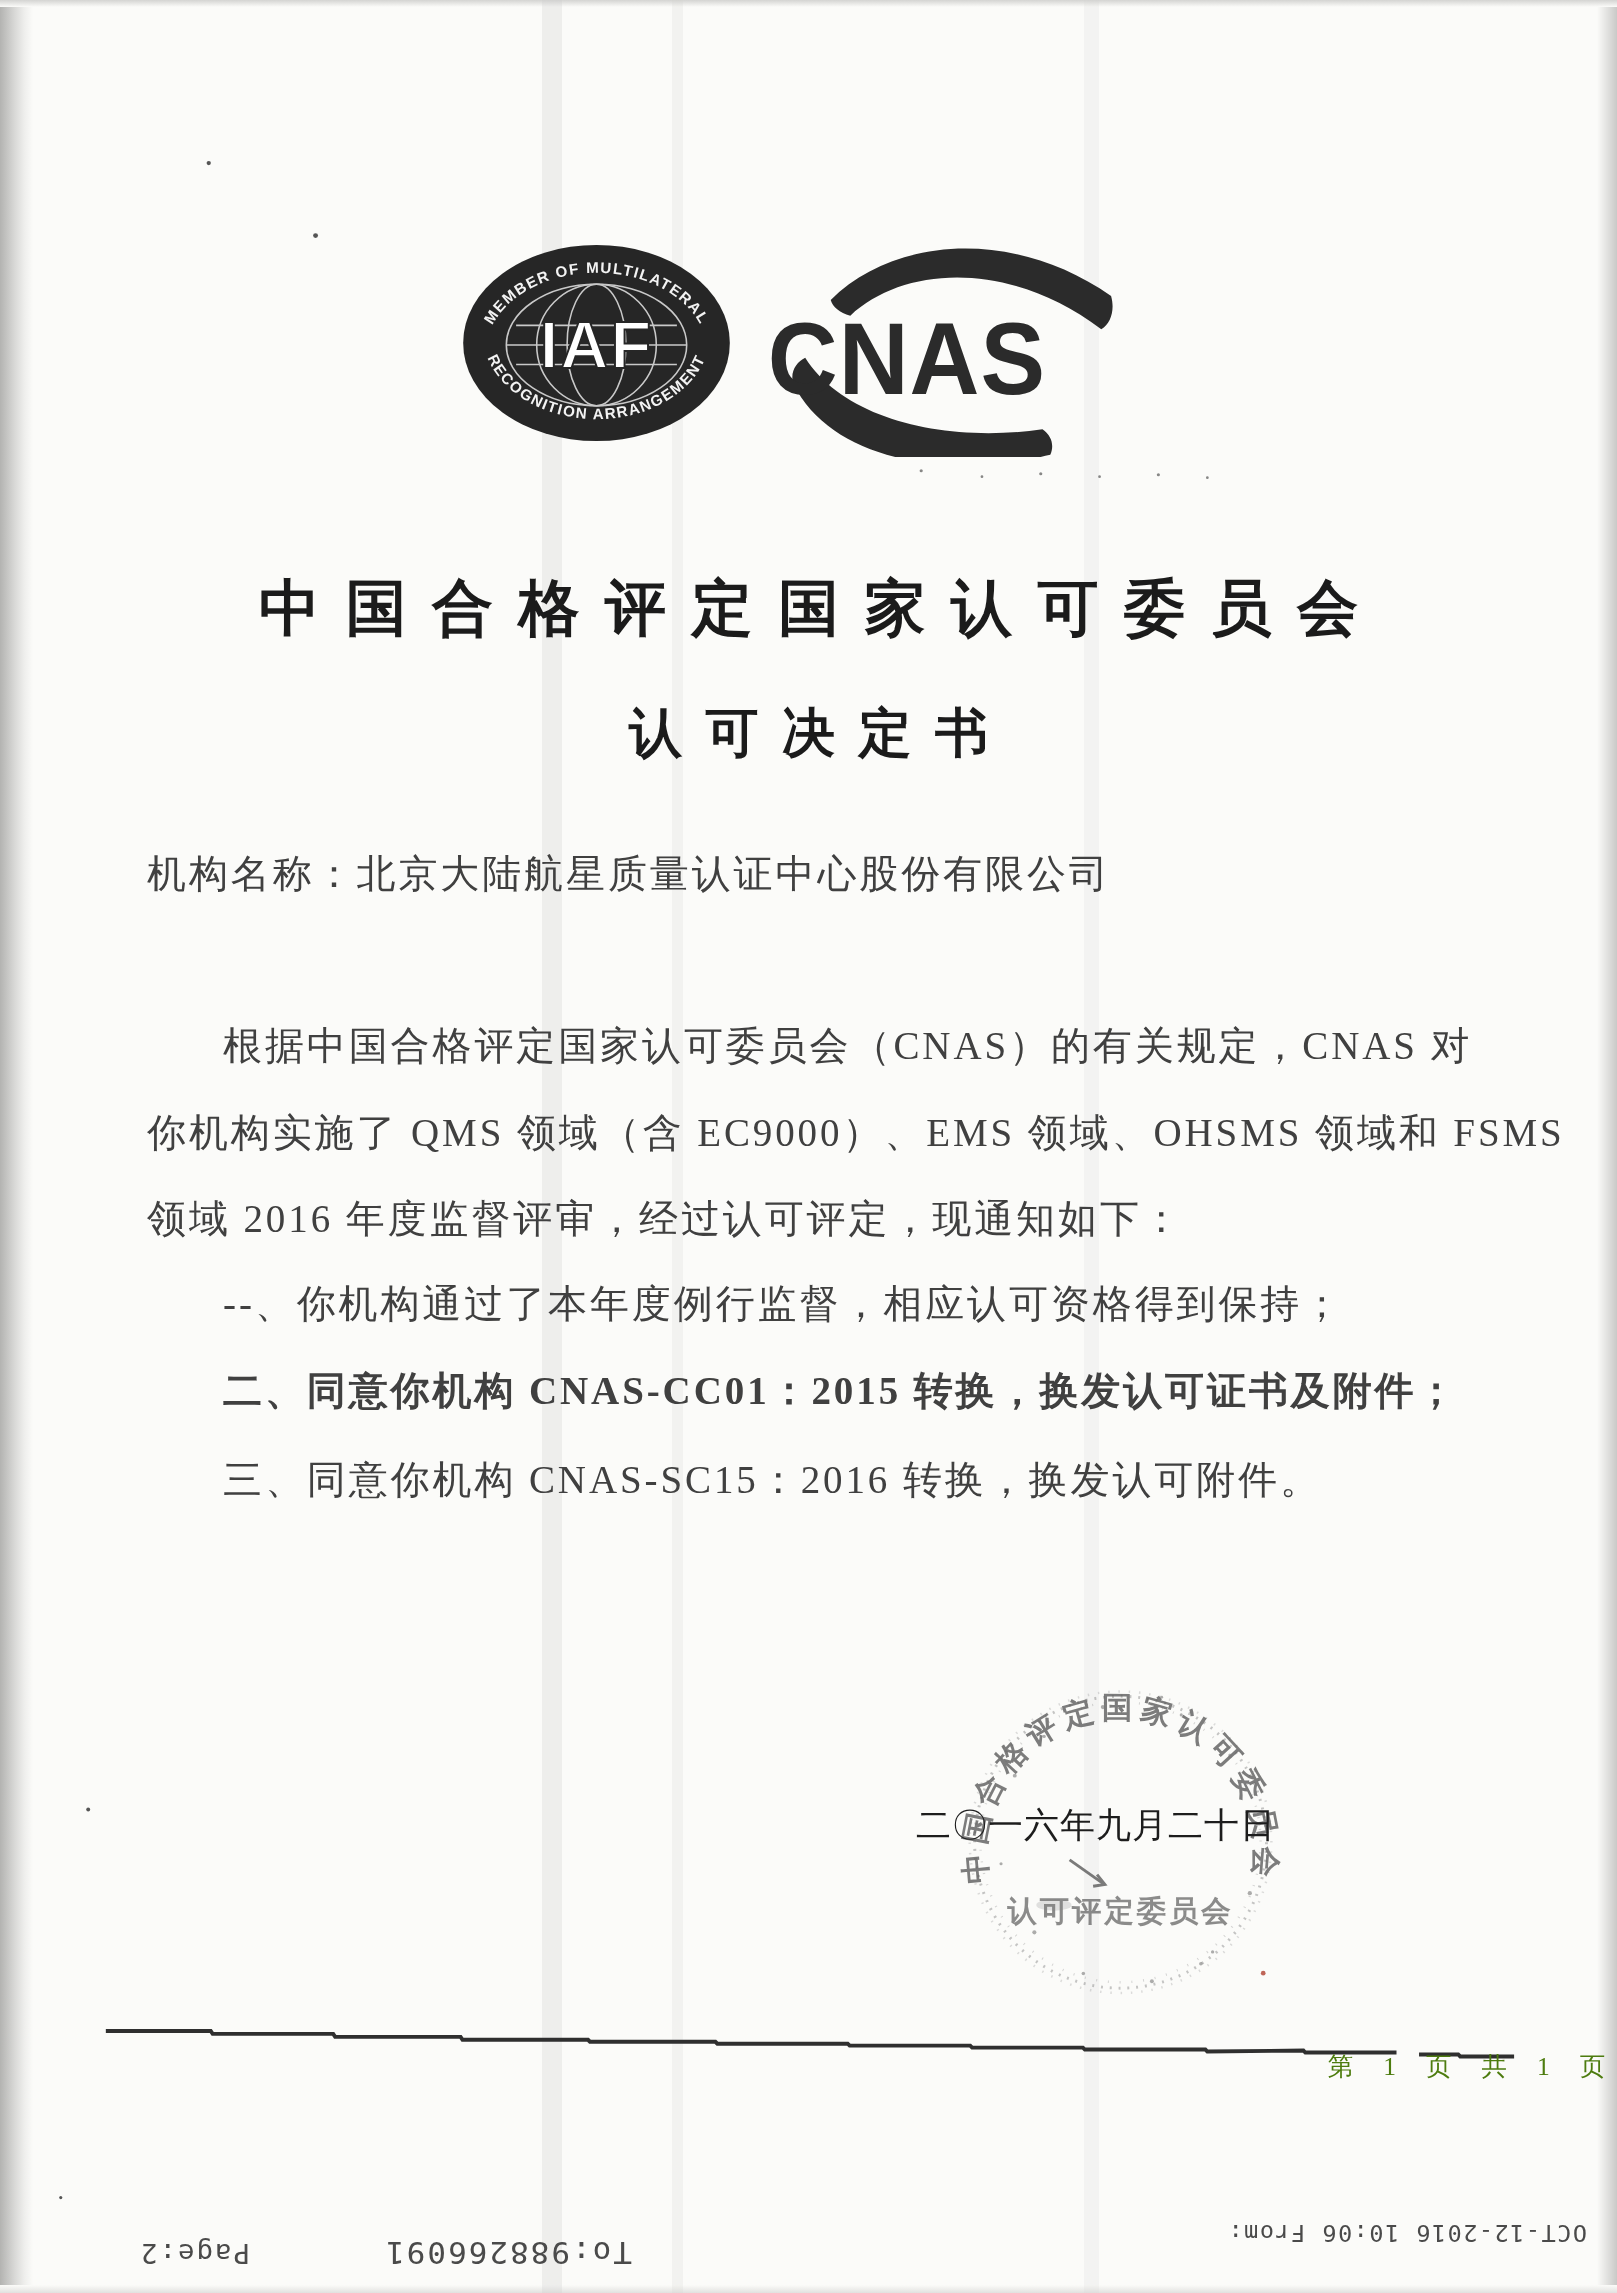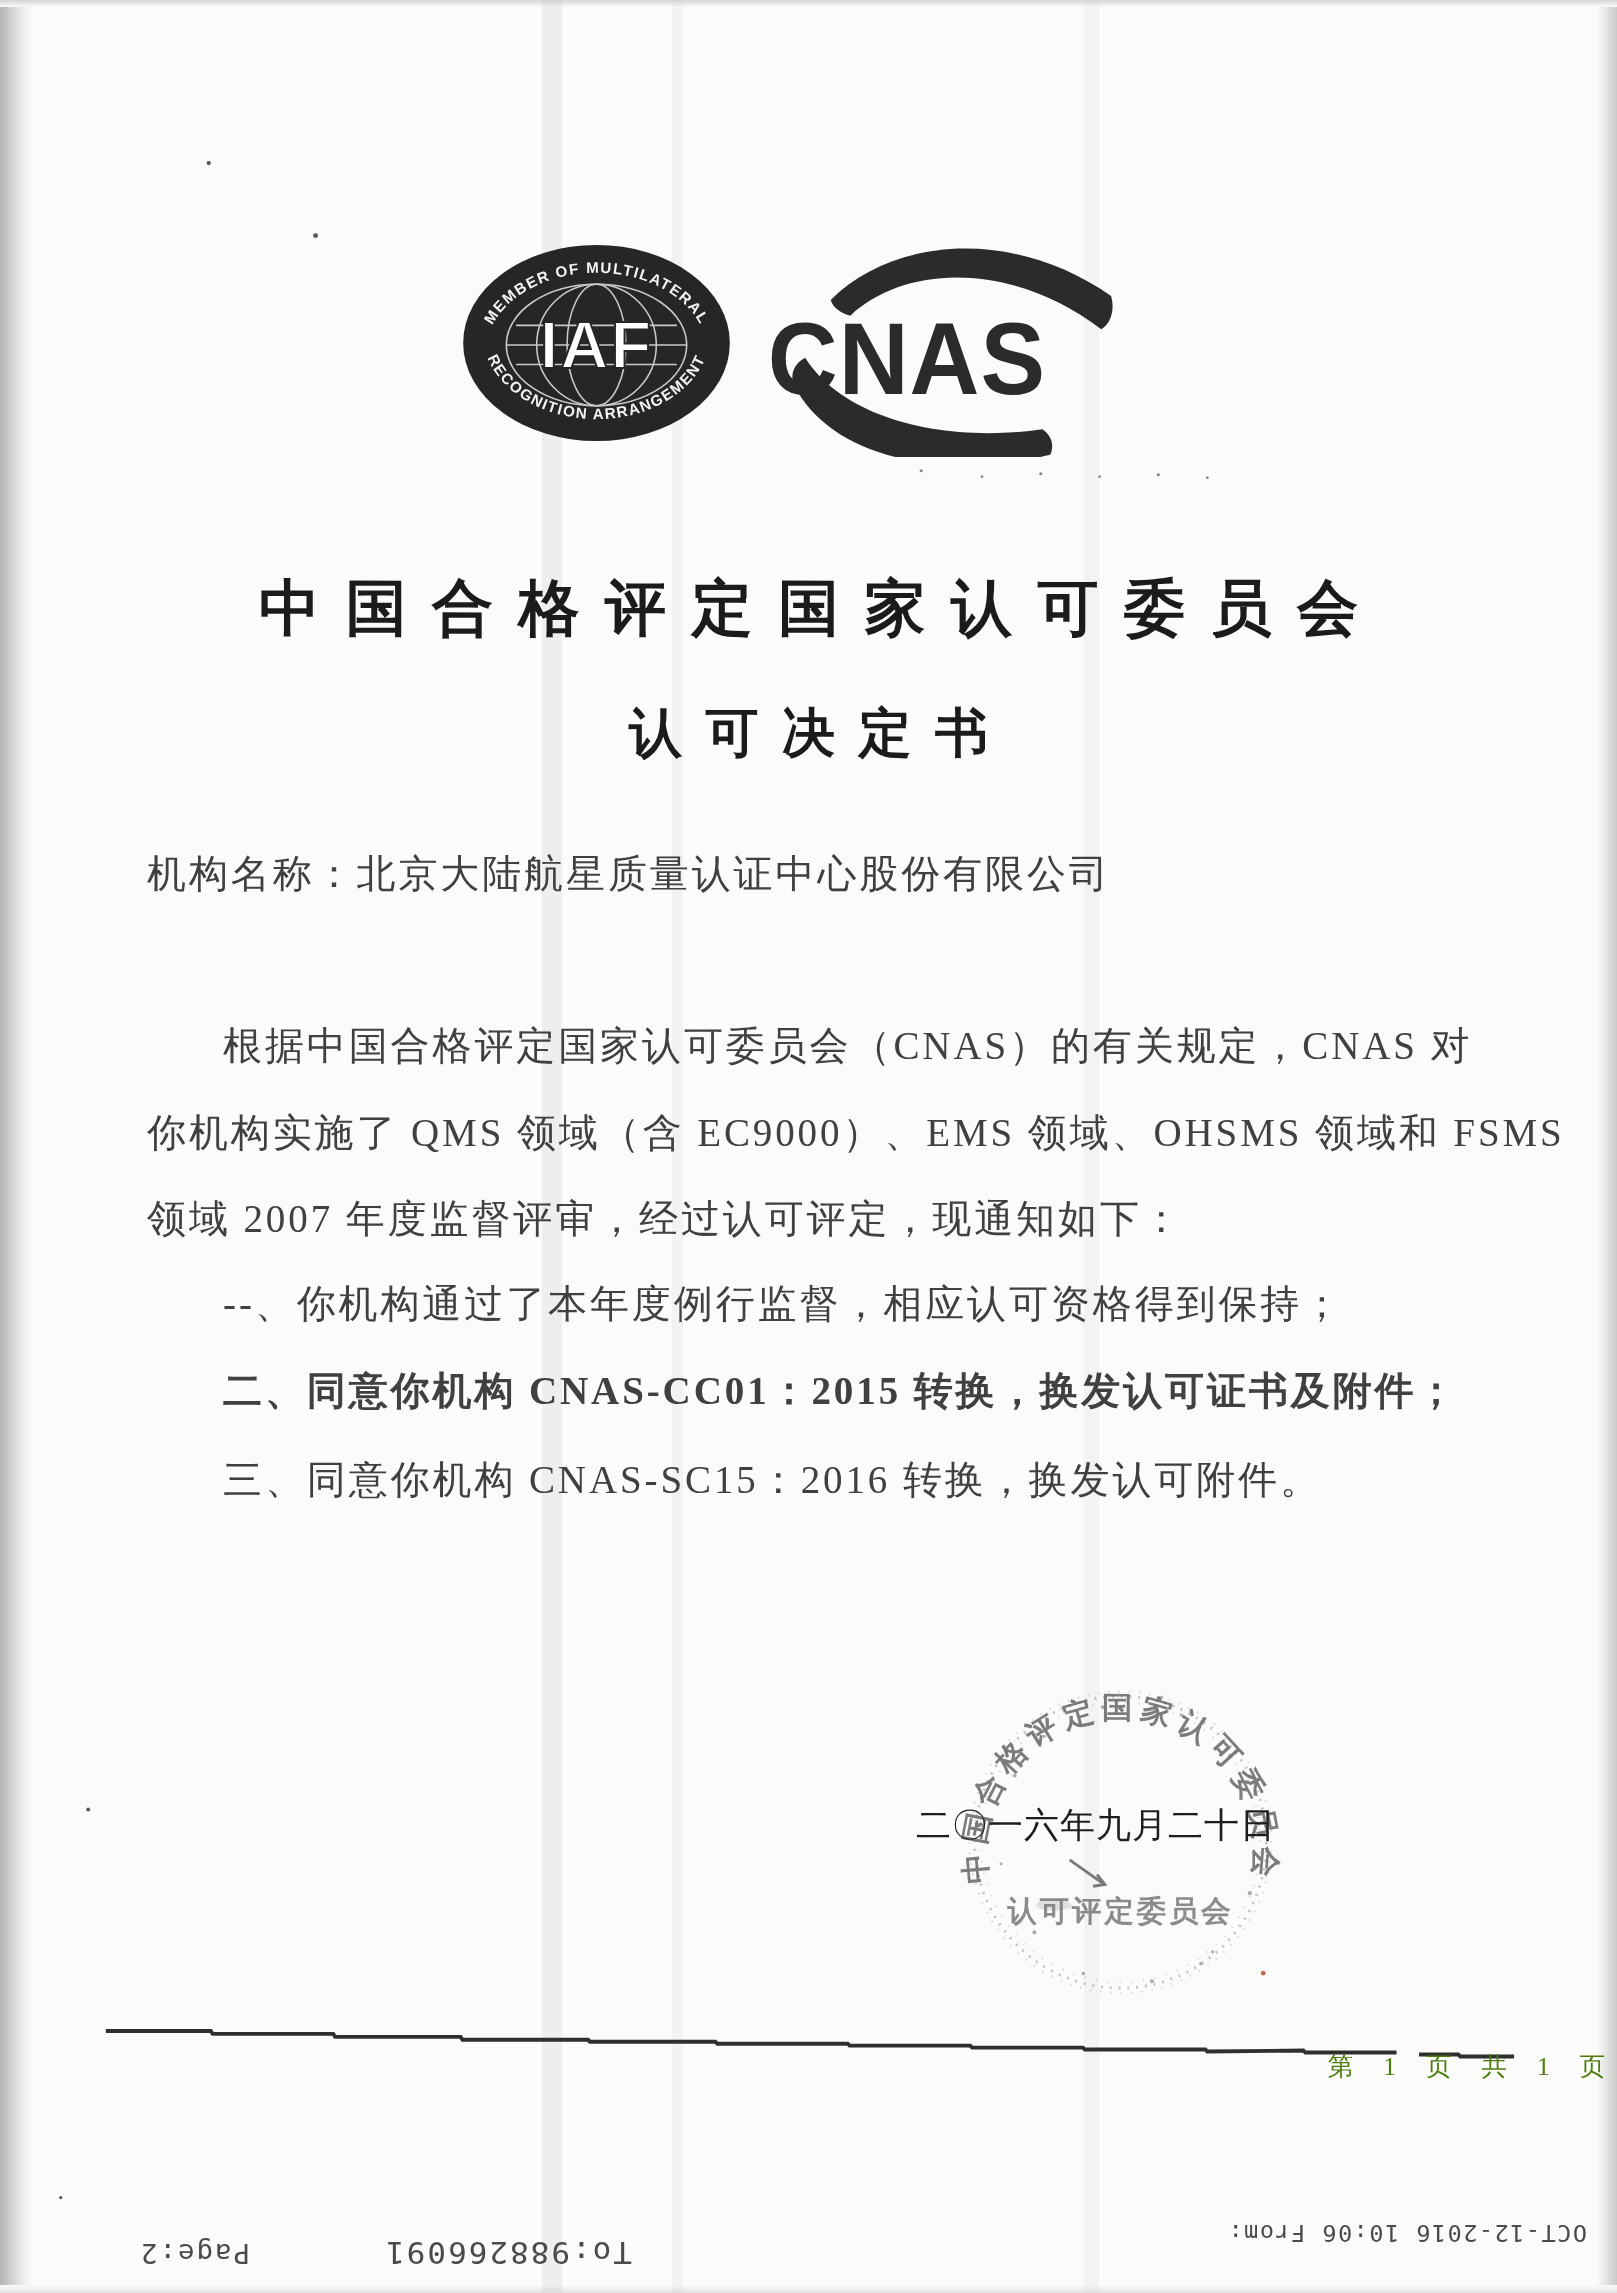--- a/index.html
+++ b/index.html
@@ -101,21 +101,21 @@
              C 80,186 182,210 282,196 C 292,203 294,213 290,222 Z" fill="#2b2b2b"></path>
     <text x="2" y="160" font-family="Liberation Sans, sans-serif" font-size="104" font-weight="bold" fill="#2b2b2b" letter-spacing="1" transform="scale(0.95,1)">CNAS</text>
   </svg>
 
   <div class="doc-title">中国合格评定国家认可委员会</div>
   <div class="doc-subtitle">认可决定书</div>
 
   <div class="bodyline l1">机构名称：北京大陆航星质量认证中心股份有限公司</div>
   <div class="bodyline l3 indent">根据中国合格评定国家认可委员会（CNAS）的有关规定，CNAS 对</div>
   <div class="bodyline l4">你机构实施了 QMS 领域（含 EC9000）、EMS 领域、OHSMS 领域和 FSMS</div>
-  <div class="bodyline l5">领域 2007 年度监督评审，经过认可评定，现通知如下：</div>
+  <div class="bodyline l5">领域 2016 年度监督评审，经过认可评定，现通知如下：</div>
   <div class="bodyline l6 indent">--、你机构通过了本年度例行监督，相应认可资格得到保持；</div>
   <div class="bodyline l7 indent">二、同意你机构 CNAS-CC01：2015 转换，换发认可证书及附件；</div>
   <div class="bodyline l8 indent">三、同意你机构 CNAS-SC15：2016 转换，换发认可附件。</div>
 
   <svg class="stamp" width="333" height="343" viewBox="0 0 340 350">
     <g fill="none">
       <circle cx="168" cy="188" r="149" stroke="#8a8a8a" stroke-width="3" stroke-dasharray="2 7" opacity="0.55"></circle>
       <circle cx="168" cy="188" r="143" stroke="#8f8f8f" stroke-width="2.5" stroke-dasharray="1 11" opacity="0.4" transform="rotate(13 168 188)"></circle>
       <circle cx="168" cy="188" r="154" stroke="#949494" stroke-width="2.5" stroke-dasharray="1.5 9" opacity="0.35" transform="rotate(-20 168 188)"></circle>
     </g>

